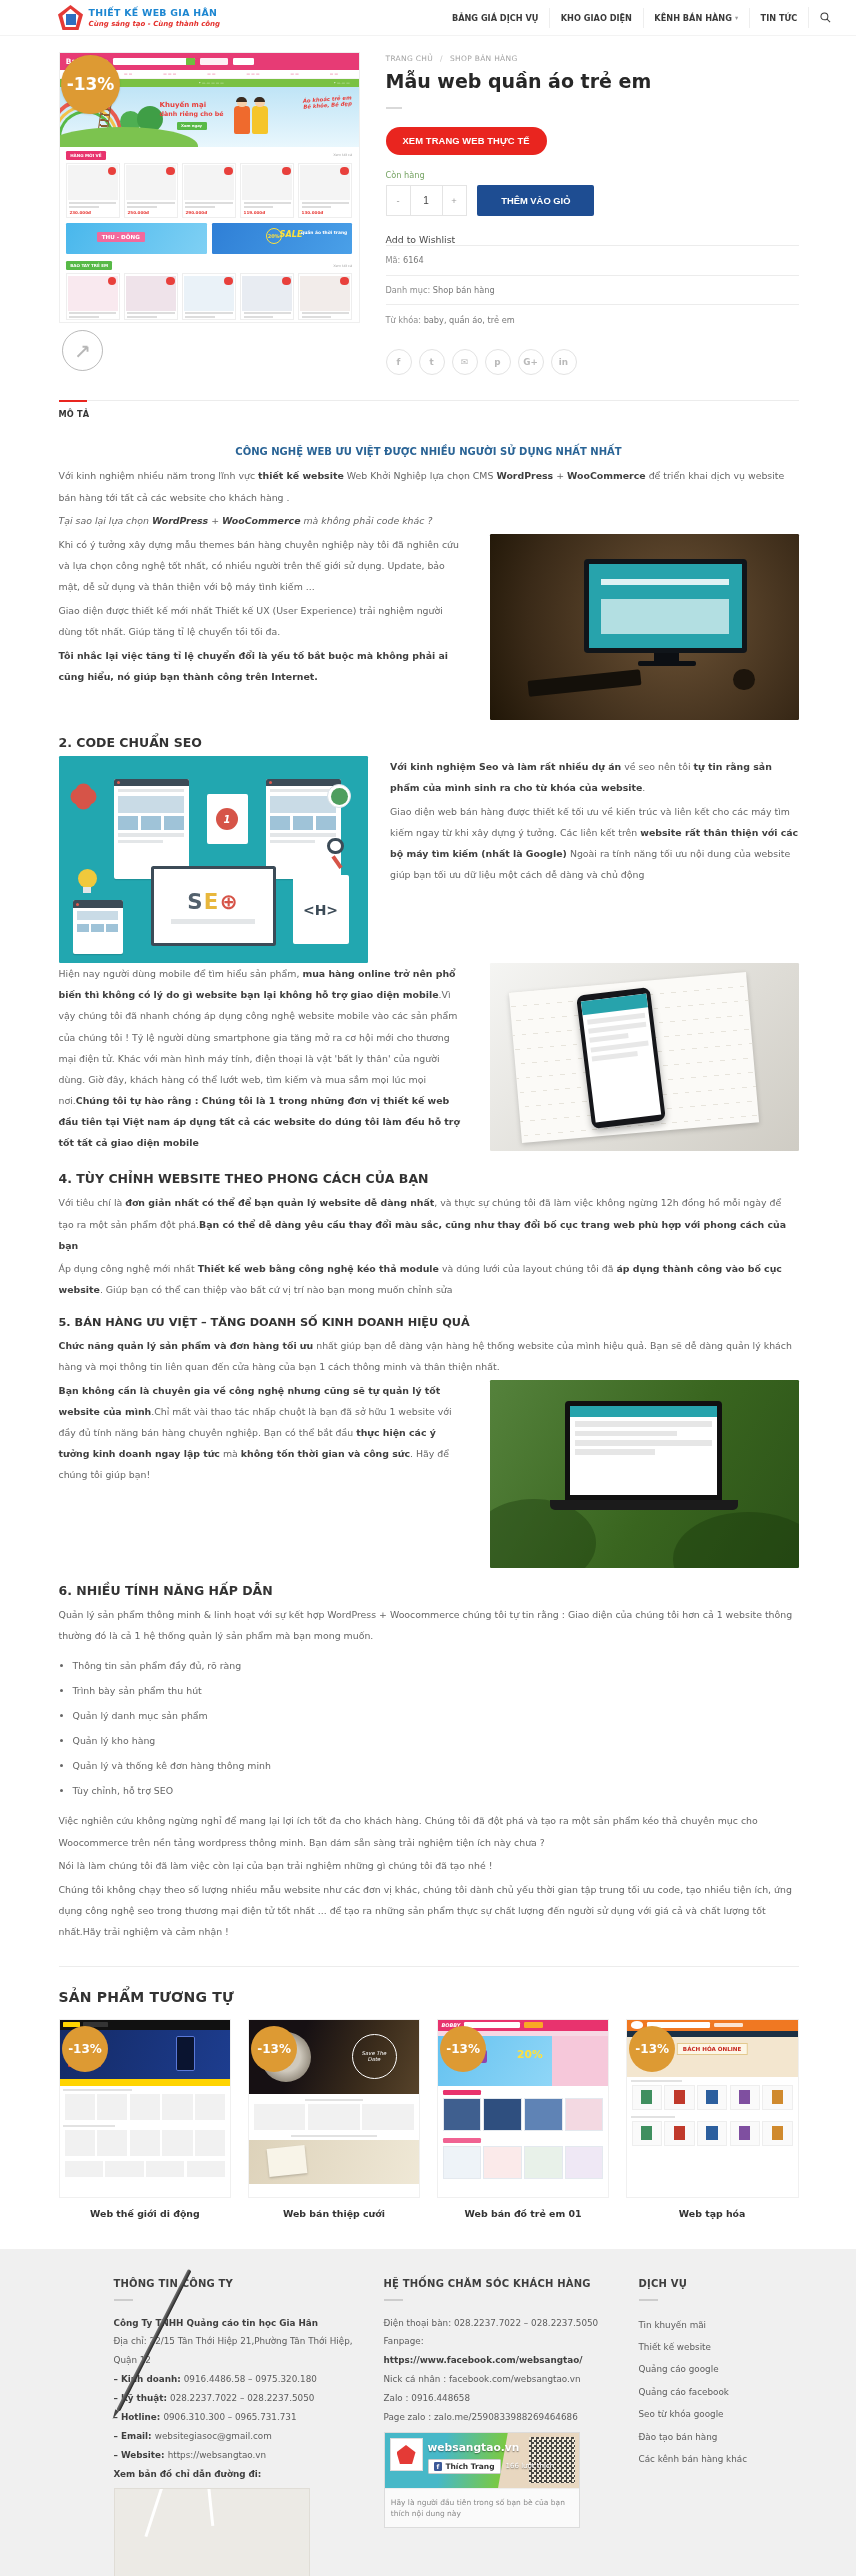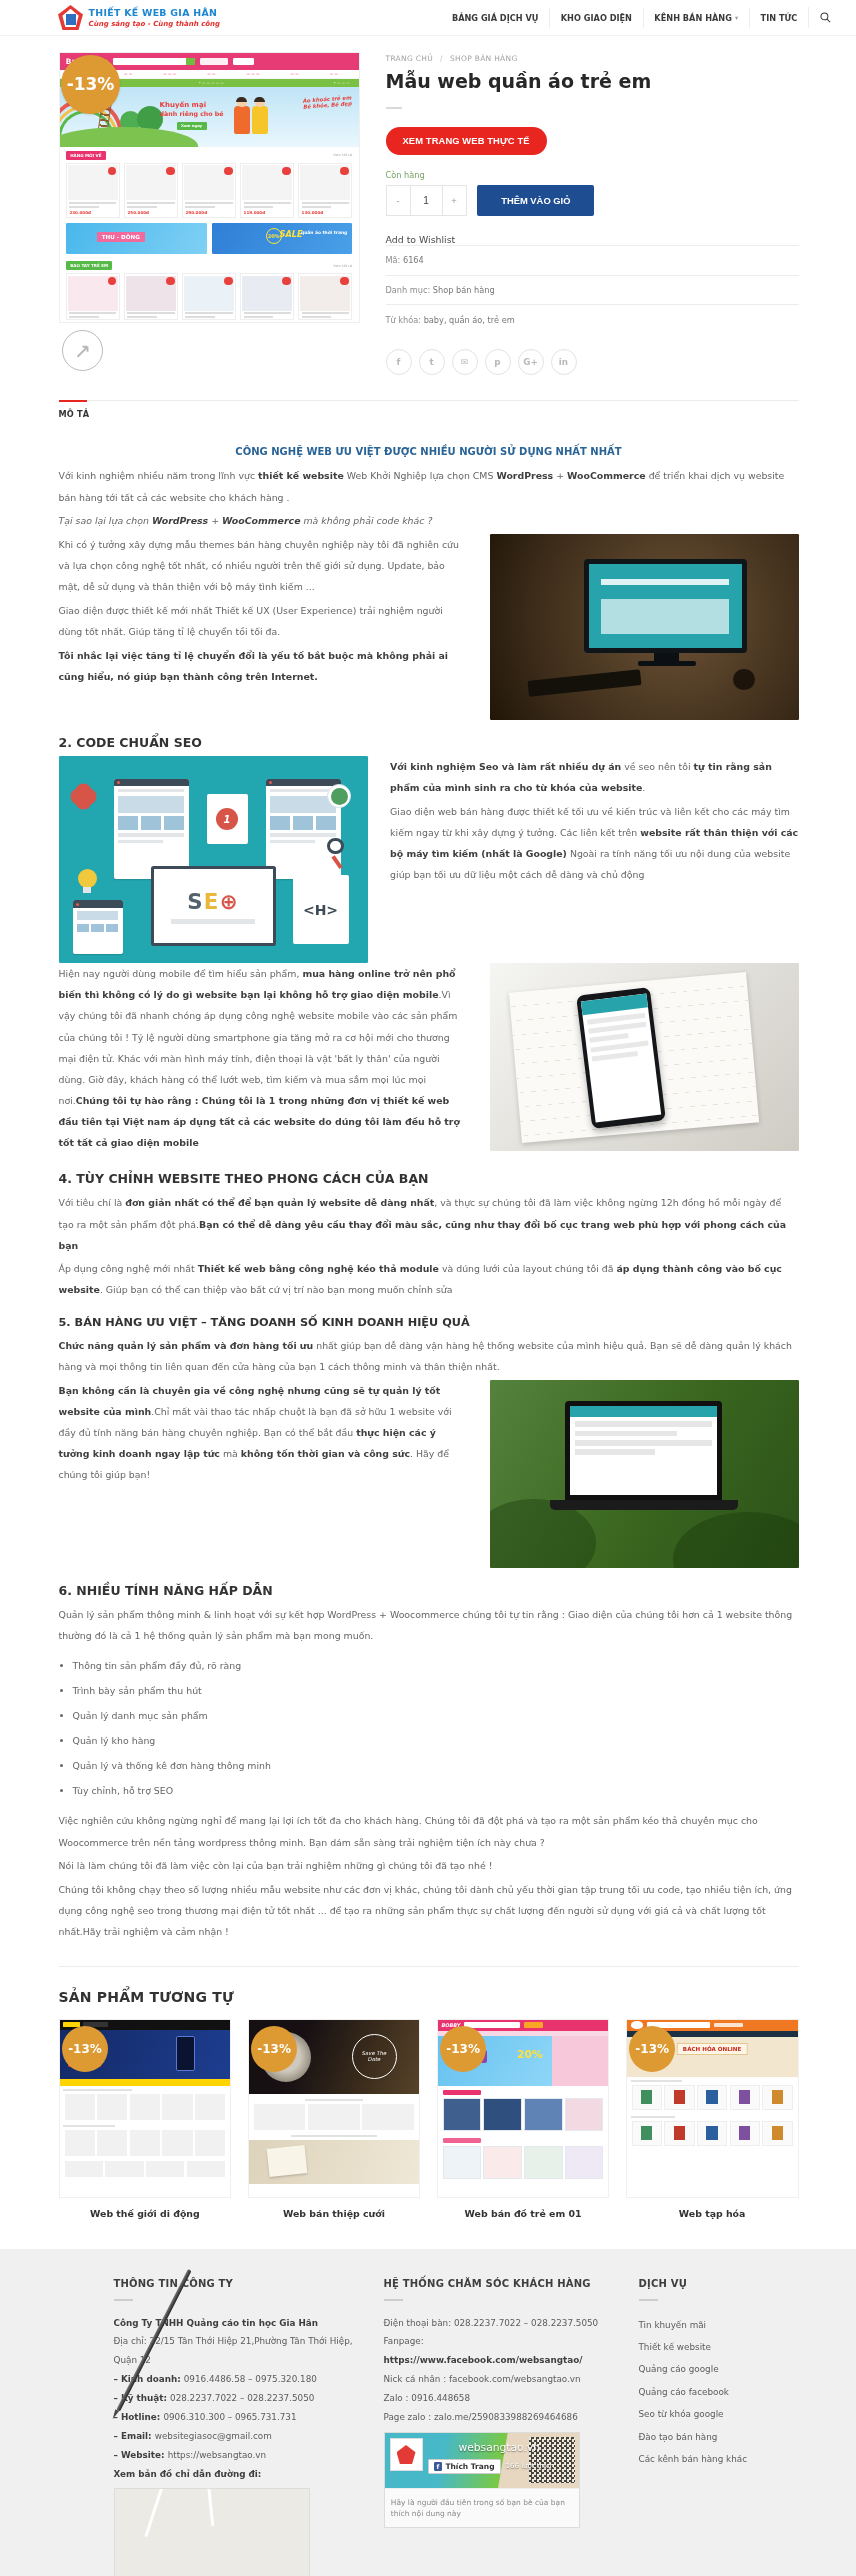--- a/index.html
+++ b/index.html
@@ -274,21 +274,21 @@
   .pen:after { content:""; position:absolute; left:-0.6px; bottom:-10px; border-left:2.5px solid transparent;
     border-right:2.5px solid transparent; border-top:10.7px solid #444; }
   .fb-widget { width:196px; border:0.6px solid #dcdcdc; background:#fff; margin-top:5px; }
   .fb-cover { height:55px; position:relative; overflow:hidden;
     background:linear-gradient(100deg,#47b8c8 30%,#7ac943 60%,#e8d7c0 60.5%); }
   .fb-cover .qr { position:absolute; right:3.8px; top:3.8px; width:46px; height:46px;
     background:repeating-conic-gradient(#2b2b2b 0 25%,#efe9da 0 50%); background-size:5px 5px; opacity:.85; }
   .fb-logo { position:absolute; left:5px; top:5px; width:33px; height:33px; background:#fff; border:0.6px solid #ddd;
     display:flex; align-items:center; justify-content:center; }
   .fb-logo i { width:19px; height:19px; background:#e43a36; clip-path:polygon(50% 0,100% 38%,82% 100%,18% 100%,0 38%); position:relative; }
-  .fb-page { position:absolute; left:43px; top:7.5px; color:#fff; font-weight:normal; font-size:10.7px; text-shadow:0 0.6px 1.3px rgba(0,0,0,.45);margin-left:31px; }
+  .fb-page { position:absolute; left:43px; top:7.5px; color:#fff; font-weight:bold; font-size:10.7px; text-shadow:0 0.6px 1.3px rgba(0,0,0,.45); }
   .fb-actions { position:absolute; left:43px; top:26px; display:flex; align-items:center; gap:5px; }
   .fb-like { background:#fff; border:0.6px solid #ccc; border-radius:1.3px; font-size:7.5px; color:#333;
     padding:1.9px 5px; display:flex; align-items:center; gap:3.1px; cursor:pointer; font-weight:bold; }
   .fb-like .f { width:8.8px; height:8.8px; background:#3b5998; color:#fff; font-size:6.3px; display:flex;
     align-items:center; justify-content:center; border-radius:1.3px; font-weight:bold; }
   .fb-likes { color:#fff; font-size:7px; font-weight:normal; text-shadow:0 0.6px 1.3px rgba(0,0,0,.5); }
   .fb-hint { padding:7.5px 6.3px; color:#8a8a8a; font-size:7.5px; line-height:1.5; background:#fafafa; border-top:0.6px solid #eee; }
 </style>
 </head>
 <body>

